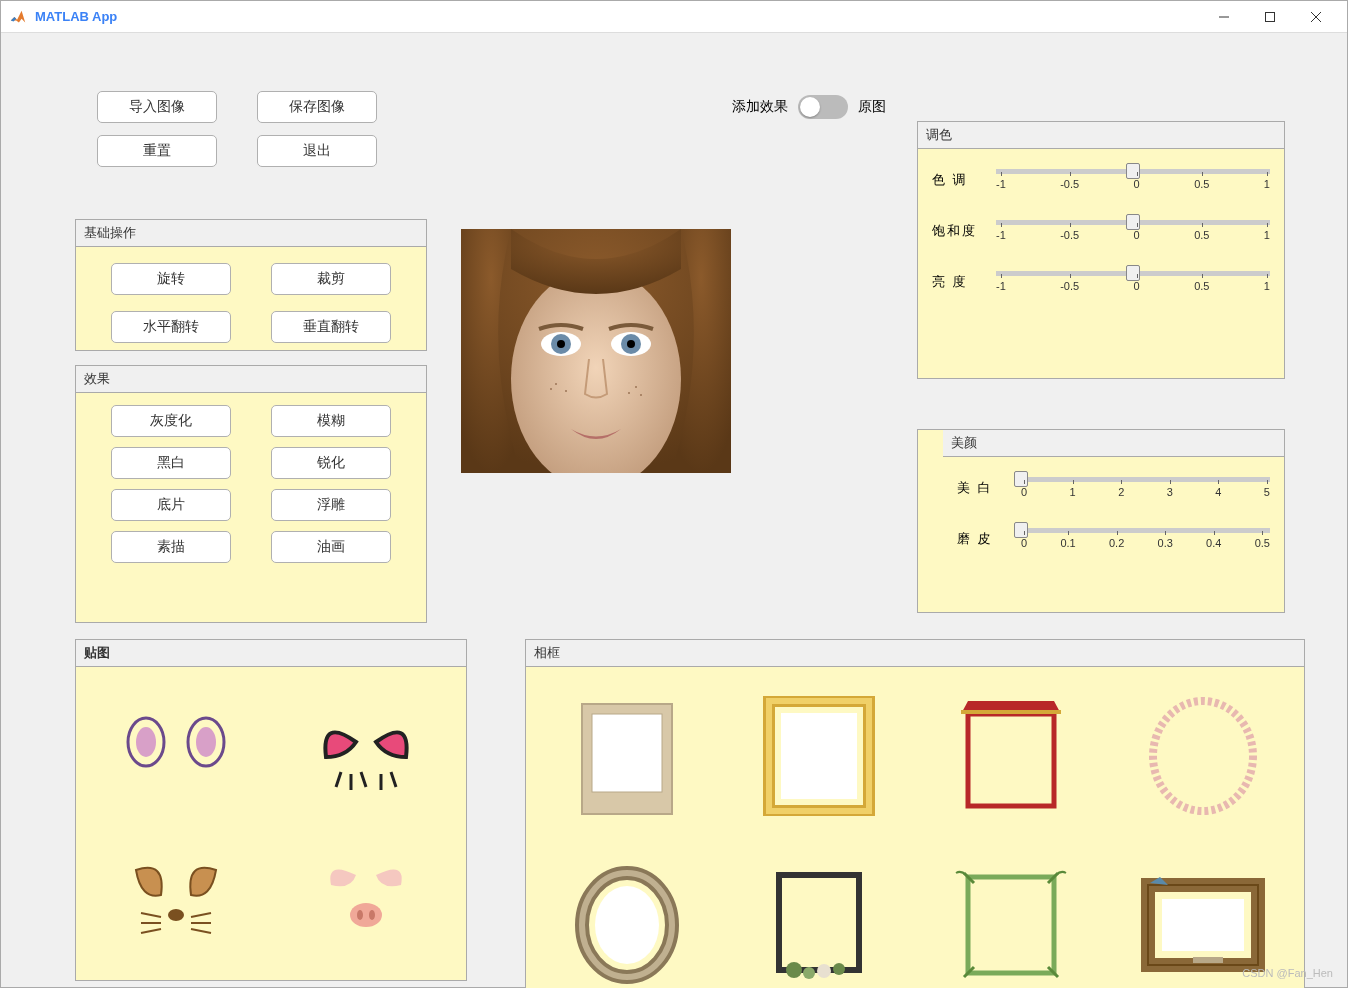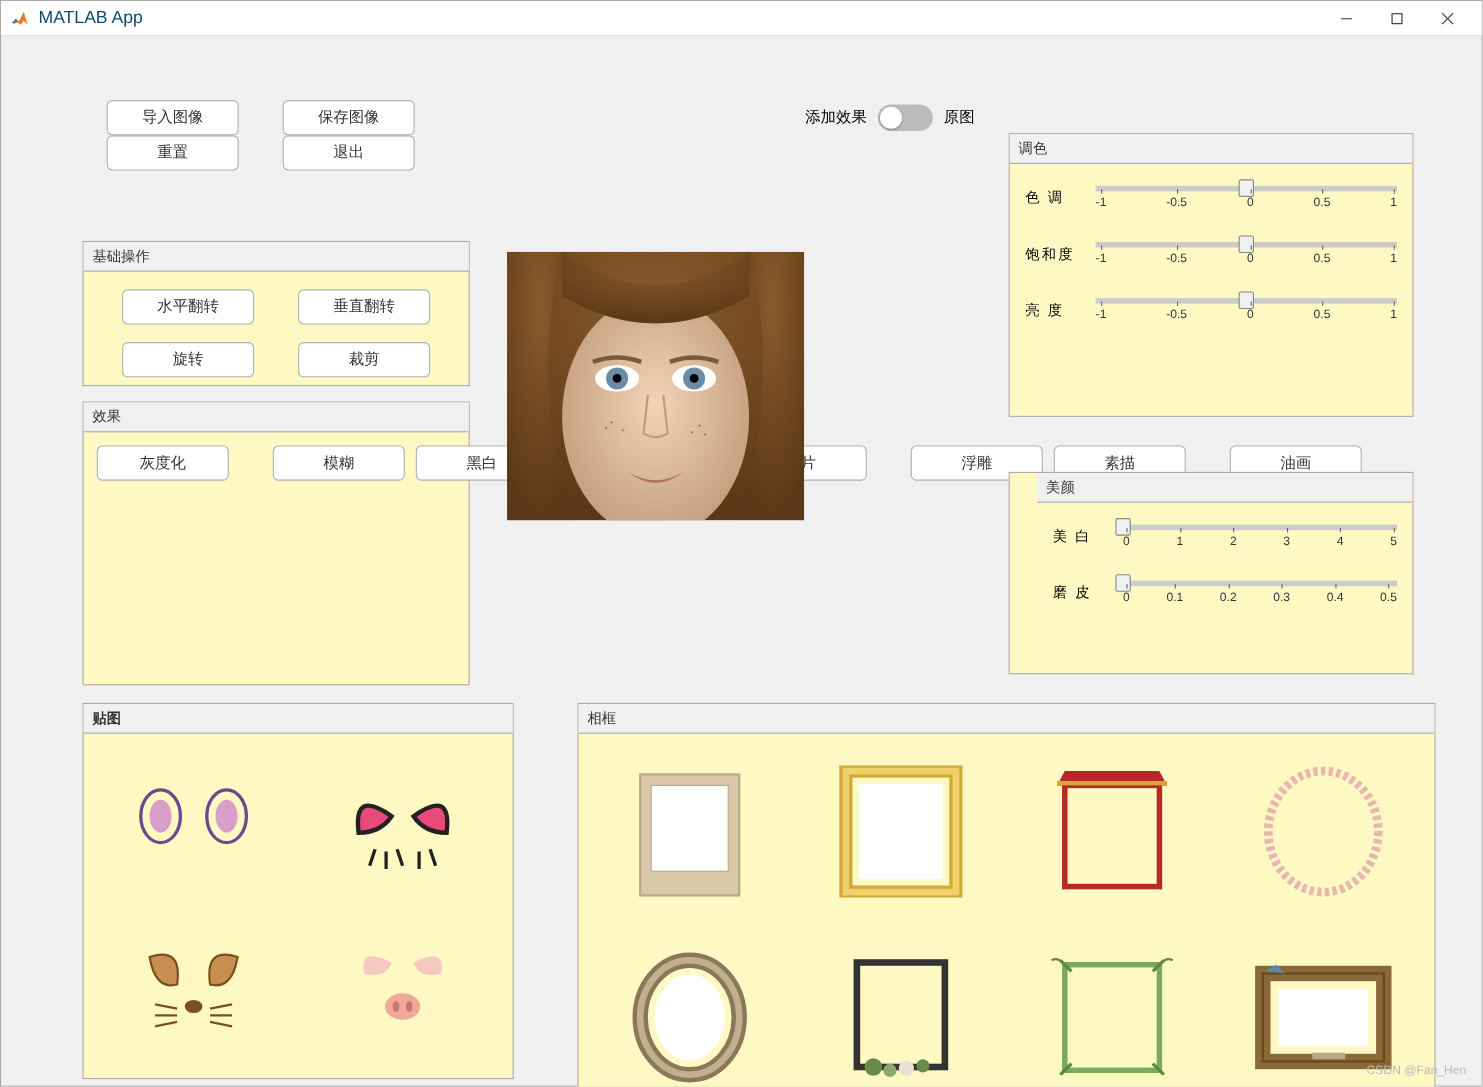--- a/index.html
+++ b/index.html
@@ -1,40 +1,40 @@
 <!DOCTYPE html>
 <html><head>
 <meta charset="utf-8">
 <style>
 * { box-sizing: border-box; margin: 0; padding: 0; font-family: "Microsoft YaHei", "Segoe UI", sans-serif; }
 body { background: #f0f0f0; overflow: hidden; }
 .window { width: 1348px; height: 988px; background: #f0f0f0; border: 1px solid #aaa; position: relative; }
 .titlebar { height: 32px; background: #fff; border-bottom: 1px solid #ddd; display: flex; align-items: center; padding: 0 8px; justify-content: space-between; }
 .titlebar-left { display: flex; align-items: center; gap: 8px; }
 .matlab-icon { width: 18px; height: 18px; }
-.title-text { font-size: 16px; color: #0c4a6e; }
+.title-text { font-size: 13px; color: #3b82f6; font-weight: bold; }
 .win-controls { display: flex; gap: 0; }
 .win-btn { width: 46px; height: 32px; display: flex; align-items: center; justify-content: center; cursor: pointer; color: #333; }
 .content { position: relative; width: 100%; height: calc(100% - 32px); }
 
 .mbtn { background: #fff; border: 1px solid #b0b0b0; border-radius: 5px; padding: 6px 0; font-size: 14px; color: #333; cursor: pointer; text-align: center; width: 120px; }
 .mbtn.selected { border-color: #3c8fd9; color: #2d6da3; }
 
-.top-buttons { position: absolute; left: 96px; top: 58px; display: flex; flex-direction: column; gap: 0; }
+.top-buttons { position: absolute; left: 96px; top: 58px; display: flex; flex-direction: column; gap: 12px; }
 .top-row { display: flex; gap: 40px; }
 
 .panel { position: absolute; background: #fef9c3; border: 1px solid #aaa; }
 .panel-title { font-size: 13px; color: #333; padding: 4px 8px; border-bottom: 1px solid #aaa; background: #f0f0f0; }
 
 .basic-panel { left: 74px; top: 186px; width: 352px; height: 132px; }
 .basic-buttons { padding: 16px; display: flex; flex-direction: column; gap: 16px; }
 .row-2 { display: flex; gap: 40px; justify-content: center; }
 
 .effects-panel { left: 74px; top: 332px; width: 352px; height: 258px; }
-.effects-buttons { padding: 12px; display: flex; flex-direction: row; gap: 10px; }
+.effects-buttons { padding: 12px; display: flex; flex-direction: column; gap: 10px; }
 
 .image-area { position: absolute; left: 460px; top: 196px; width: 270px; height: 244px; background: linear-gradient(135deg, #8b6f47, #a0826d); overflow: hidden; }
 .face-svg { width: 100%; height: 100%; }
 
 .toggle-area { position: absolute; left: 731px; top: 62px; display: flex; align-items: center; gap: 10px; font-size: 14px; }
 .switch { width: 50px; height: 24px; background: #bbb; border-radius: 12px; position: relative; cursor: pointer; }
 .switch-knob { width: 20px; height: 20px; background: #fff; border-radius: 50%; position: absolute; top: 2px; left: 2px; box-shadow: 0 1px 2px rgba(0,0,0,0.3); }
 
 .color-panel { left: 916px; top: 88px; width: 368px; height: 258px; }
 .slider-group { padding: 20px 14px; display: flex; flex-direction: column; gap: 30px; }
@@ -111,26 +111,26 @@
       <div class="top-row">
         <button class="mbtn">重置</button>
         <button class="mbtn">退出</button>
       </div>
     </div>
 
     <div class="panel basic-panel">
       <div class="panel-title">基础操作</div>
       <div class="basic-buttons">
         <div class="row-2">
+          <button class="mbtn">旋转</button>
+          <button class="mbtn">裁剪</button>
+        </div>
+        <div class="row-2">
           <button class="mbtn">水平翻转</button>
           <button class="mbtn">垂直翻转</button>
-        </div>
-        <div class="row-2">
-          <button class="mbtn">旋转</button>
-          <button class="mbtn">裁剪</button>
         </div>
       </div>
     </div>
 
     <div class="panel effects-panel">
       <div class="panel-title">效果</div>
       <div class="effects-buttons">
         <div class="row-2">
             <button class="mbtn">灰度化</button>
             <button class="mbtn">模糊</button>

